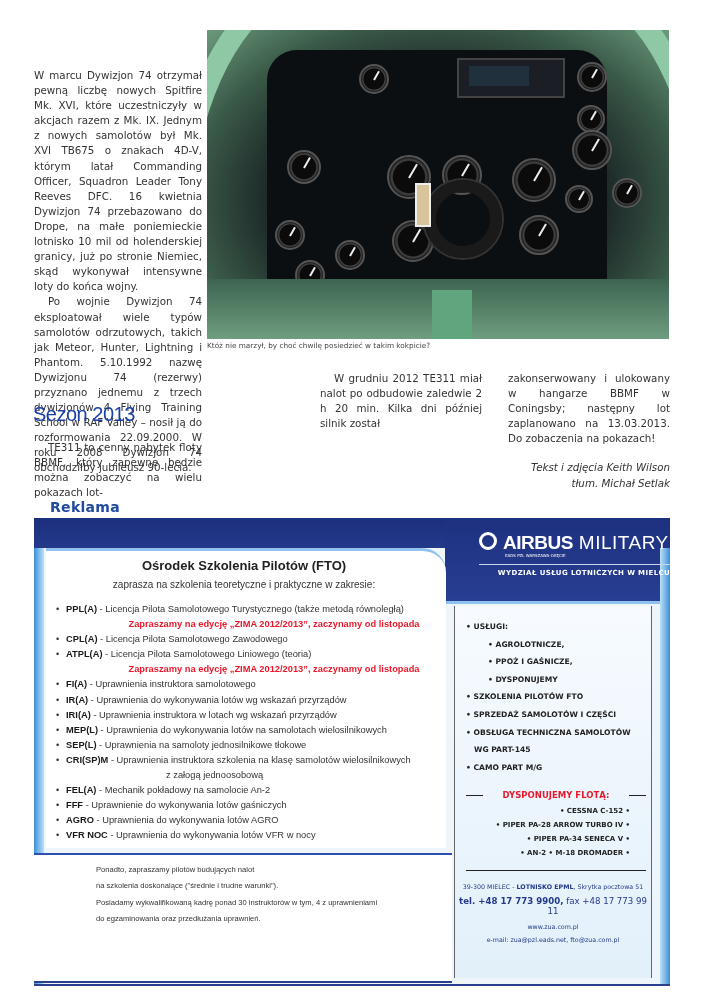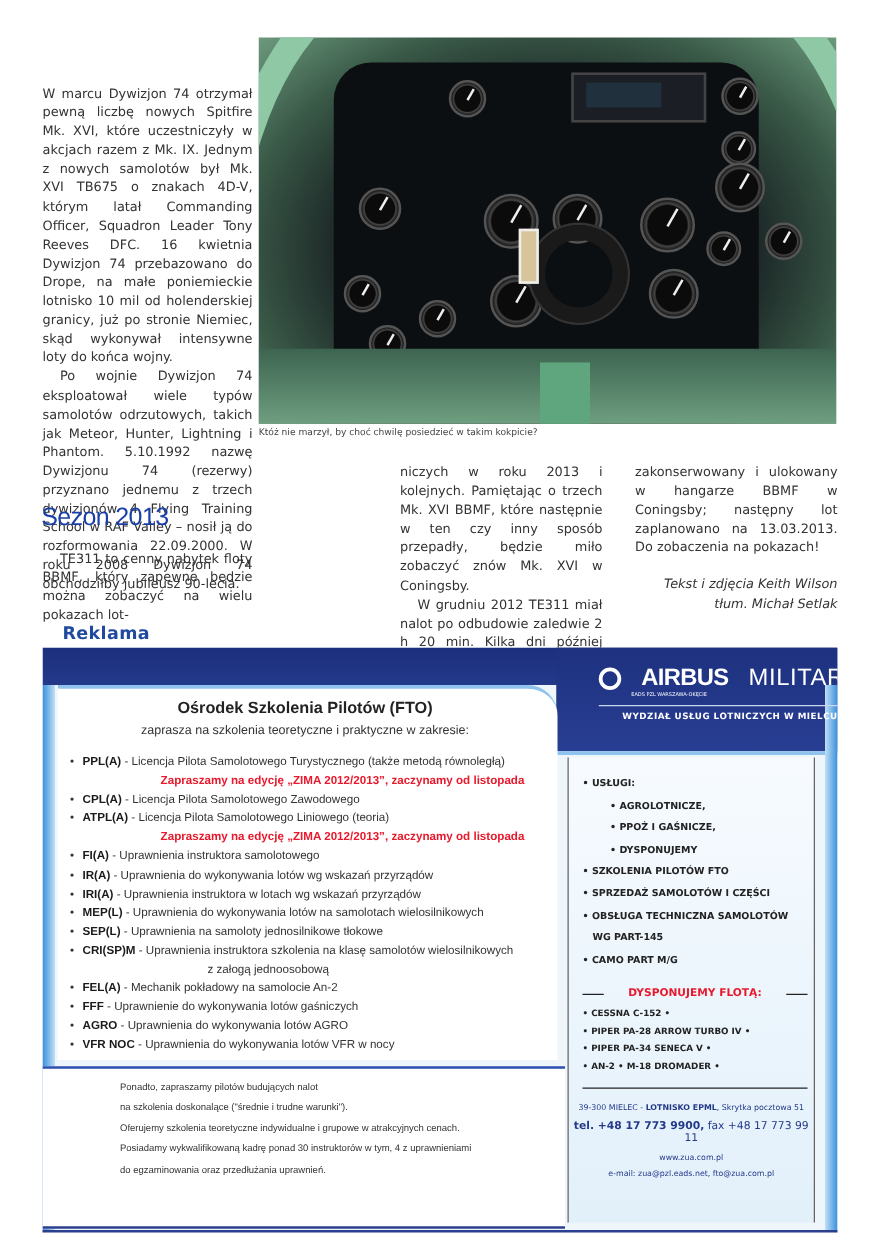--- a/index.html
+++ b/index.html
@@ -52,34 +52,34 @@
   .fto-sub { position: absolute; left: 45px; top: 61px; width: 330px; text-align: center; font-family: "Liberation Sans", sans-serif; font-size: 10px; color: #333; }
   .fto-list { position: absolute; left: 22px; top: 84px; width: 396px; font-family: "Liberation Sans", sans-serif; font-size: 9.3px; line-height: 15.1px; color: #333; list-style: none; }
   .fto-list li .code { font-weight: bold; color: #1a1a1a; }
   .fto-list li .bul { display: inline-block; width: 10px; }
   .fto-list li.promo { color: #e8192c; font-weight: bold; text-align: center; padding-left: 40px; }
   .fto-list li.cont { padding-left: 110px; }
 
   .bottom-text { position: absolute; left: 14px; top: 344px; font-family: "Liberation Sans", sans-serif; font-size: 7.6px; line-height: 16.4px; color: #333; margin-left: 48px; }
 
   .airbus { position: absolute; left: 445px; top: 14px; width: 210px; color: #fff; }
-  .airbus .logo { display: flex; align-items: center; gap: 16px; font-family: "Liberation Sans", sans-serif; font-size: 19px; }
+  .airbus .logo { display: flex; align-items: flex-start; gap: 6px; font-family: "Liberation Sans", sans-serif; font-size: 19px; }
   .airbus .logo .ring { width: 18px; height: 18px; border-radius: 50%; border: 3px solid #fff; }
   .airbus .logo b { font-weight: 900; letter-spacing: -0.5px; }
   .airbus .logo span.mil { font-weight: normal; letter-spacing: 0.5px; }
   .airbus .eads { font-size: 4px; margin-left: 26px; margin-top: -1px; }
   .airbus .rule { height: 1px; background: #c8d6f0; margin: 6px 0 4px 0; }
   .airbus .wydz { font-size: 7px; font-weight: bold; letter-spacing: 0.4px; text-align: center; }
 
   .svc { position: absolute; left: 432px; top: 100px; width: 185px; font-family: "DejaVu Sans", sans-serif; font-size: 7.6px; font-weight: bold; line-height: 17.6px; color: #222; list-style: none; }
   .svc li.sub { padding-left: 22px; }
   .svc li.indent { padding-left: 8px; }
   .fleet-head { position: absolute; left: 432px; top: 272px; width: 180px; display: flex; align-items: center; gap: 20px; font-size: 8.5px; font-weight: bold; color: #e8192c; }
   .fleet-head .ln { flex: 1; height: 1px; background: #222; }
-  .fleet { position: absolute; left: 432px; top: 286px; width: 180px; text-align: left; font-size: 7px; font-weight: bold; line-height: 14px; color: #222; list-style: none; }
+  .fleet { position: absolute; left: 416px; top: 286px; width: 180px; text-align: right; font-size: 7px; font-weight: bold; line-height: 14px; color: #222; list-style: none; }
   .fleet-rule { position: absolute; left: 432px; top: 352px; width: 180px; height: 1px; background: #222; }
   .contact { position: absolute; left: 420px; top: 365px; width: 198px; text-align: center; font-family: "DejaVu Sans", sans-serif; color: #24398a; }
   .contact .addr { font-size: 6.3px; }
   .contact .addr b { font-weight: bold; }
   .contact .tel { font-size: 8.6px; margin-top: 6px; }
   .contact .tel b { font-weight: bold; }
   .contact .www { font-size: 6.3px; margin-top: 7px; }
   .contact .mail { font-size: 6.3px; margin-top: 6px; }
 </style>
 </head>
@@ -120,21 +120,20 @@
   <div class="gauge" style="left:358px;top:155px;width:28px;height:28px;"></div>
   <div class="gauge" style="left:405px;top:148px;width:30px;height:30px;"></div>
   <div class="floor"></div>
   <div class="column"></div>
   <div class="yoke"></div>
   <div class="yoke-grip"></div>
 </div>
 <div class="caption">Któż nie marzył, by choć chwilę posiedzieć w takim kokpicie?</div>
 
 <div id="col2" class="col">
-  <p class="first">niczych w roku 2013 i kolejnych. Pamiętając o trzech Mk. XVI BBMF, które następnie w ten czy inny sposób przepadły, będzie miło zobaczyć znów Mk. XVI w Coningsby.</p>
   <p>W grudniu 2012 TE311 miał nalot po odbudowie zaledwie 2 h 20 min. Kilka dni później silnik został</p>
 </div>
 
 <div id="col3" class="col">
   <p class="first">zakonserwowany i ulokowany w hangarze BBMF w Coningsby; następny lot zaplanowano na 13.03.2013. Do zobaczenia na pokazach!</p>
   <p class="credit"><span>Tekst i zdjęcia Keith Wilson</span><br><span>tłum. Michał Setlak</span></p>
 </div>
 
 <div class="reklama">Reklama</div>
 
@@ -165,21 +164,20 @@
     <li class="cont">z załogą jednoosobową</li>
     <li><span class="bul">•</span><span class="code">FEL(A)</span><span> - Mechanik pokładowy na samolocie An-2</span></li>
     <li><span class="bul">•</span><span class="code">FFF</span><span> - Uprawnienie do wykonywania lotów gaśniczych</span></li>
     <li><span class="bul">•</span><span class="code">AGRO</span><span> - Uprawnienia do wykonywania lotów AGRO</span></li>
     <li><span class="bul">•</span><span class="code">VFR NOC</span><span> - Uprawnienia do wykonywania lotów VFR w nocy</span></li>
   </ul>
 
   <div class="bottom-text">
     <div>Ponadto, zapraszamy pilotów budujących nalot</div>
     <div>na szkolenia doskonalące ("średnie i trudne warunki").</div>
-    <div>Oferujemy szkolenia teoretyczne indywidualne i grupowe w atrakcyjnych cenach.</div>
     <div>Posiadamy wykwalifikowaną kadrę ponad 30 instruktorów w tym, 4 z uprawnieniami</div>
     <div>do egzaminowania oraz przedłużania uprawnień.</div>
   </div>
 
   <div class="airbus">
     <div class="logo">
       <span class="ring"></span>
       <b>AIRBUS</b>
         <span class="mil">MILITARY</span>
     </div>

